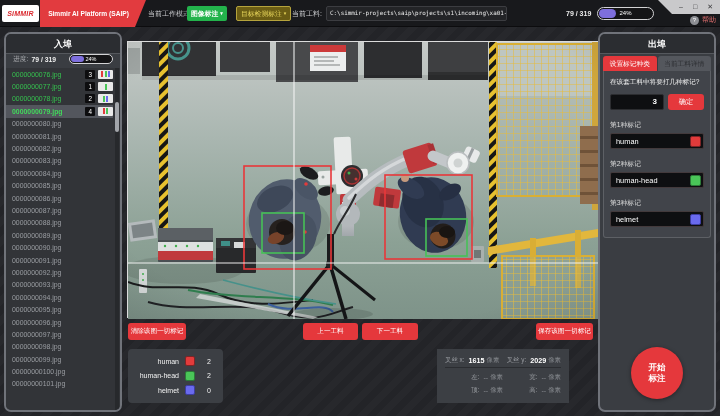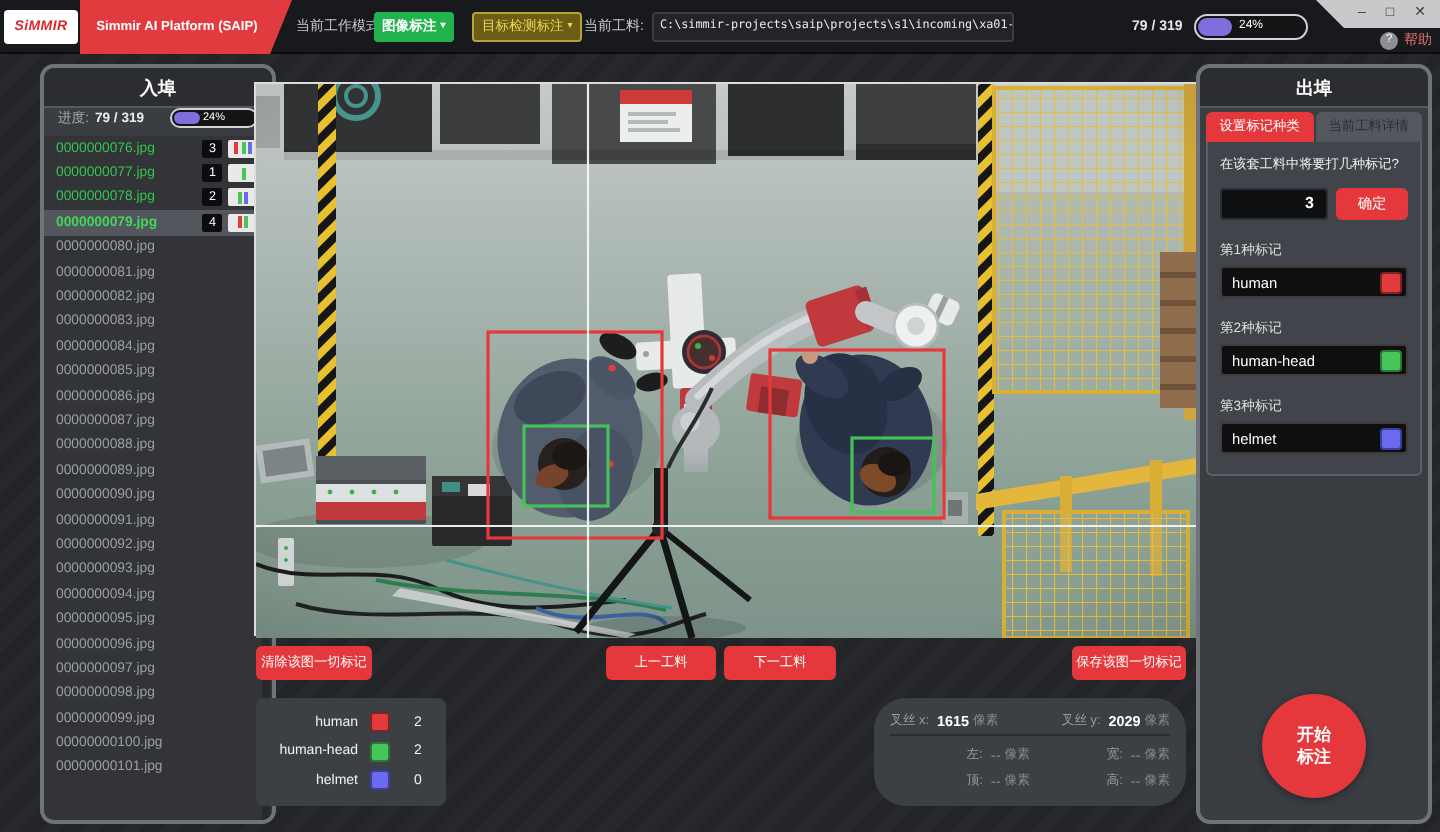--- a/index.html
+++ b/index.html
@@ -29,21 +29,21 @@
   .corner { position:absolute; left:646px; top:0; width:74px; height:14px; background:#c9c9cb;
     clip-path:polygon(12px 0,100% 0,100% 100%,26px 100%);
     display:flex; justify-content:flex-end; align-items:center; gap:10px; padding-right:7px; }
   .wg { font-size:7px; color:#3c3c3e; line-height:14px; cursor:pointer; }
   .help { position:absolute; right:4px; top:15px; display:flex; align-items:center; gap:3px; cursor:pointer; }
   .help .q { width:9px; height:9px; border-radius:50%; background:#8d8f94; color:#fff; font-size:6px; line-height:9px; text-align:center; }
   .help .t { font-size:7px; color:#e57070; }
 
   
   .panel { position:absolute; top:32px; width:118px; height:380px; background:#3a3d42; border:2px solid #70737a; border-radius:7px; overflow:hidden; display:flex; flex-direction:column; }
-  .panel-left { left:20px; } .panel-right { left:598px; }
+  .panel-left { left:4px; } .panel-right { left:598px; }
   .panel-hd { height:20px; background:#2b2d31; border-bottom:1px solid #55585d; color:#fff; font-weight:bold; font-size:9px; text-align:center; line-height:20px; flex:none; }
   .red-btn { background:#e5383c; color:#fff; border:none; border-radius:3px; font-size:7.2px; font-family:inherit; cursor:pointer; }
   .panel .big-btn { margin:6px 13px 5px; height:16px; flex:none; }
 
   .prog-row { display:flex; align-items:center; padding:0 7px 4px; gap:3px; flex:none; }
   .prog-row .pl { font-size:6.8px; color:#a9abaf; }
   .prog-row .pc { font-size:6.8px; color:#ededed; font-weight:bold; }
   .mini-pill { position:relative; width:44px; height:10px; background:#141416; border:1px solid #d3d3d5; border-radius:5px; margin-left:auto; }
   .mini-pill .fill { position:absolute; left:1px; top:1px; bottom:1px; width:13px; background:#7e6fdd; border-radius:4px; }
   .mini-pill .pct { position:absolute; inset:0; text-align:center; font-size:5.5px; color:#fff; line-height:8px; }
@@ -89,21 +89,21 @@
   .btn-prev  { left:303px; width:55px; }
   .btn-next  { left:362px; width:56px; }
   .btn-save  { left:536px; width:57px; }
 
   .legend { position:absolute; left:128px; top:349px; width:95px; height:54px; background:#3c3f44; border-radius:4px; padding:5px 7px; }
   .lg-row { display:flex; align-items:center; height:14.5px; }
   .lg-label { width:44px; text-align:right; font-size:7px; color:#f2f2f2; }
   .lg-swatch { width:10px; height:10px; border-radius:2px; margin-left:6px; flex:none; }
   .lg-count { font-size:7px; color:#f2f2f2; margin-left:12px; }
 
-  .info { position:absolute; left:437px; top:349px; width:156px; height:54px; background:#3c3f44; border-radius:16px; padding:4px 8px 3px; font-size:6.4px; }
+  .info { position:absolute; left:437px; top:349px; width:132px; height:54px; background:#3c3f44; border-radius:0; padding:4px 8px 3px; font-size:6.4px; }
   .info-row { display:flex; align-items:center; height:13px; }
   .info-row.first { border-bottom:1px solid rgba(0,0,0,.28); margin-bottom:3px; height:15px; }
   .ilabel { color:#9a9da2; }
   .ival { color:#fff; font-weight:bold; font-size:7.2px; margin:0 2px 0 4px; }
   .ival.empty { color:#8c8f94; font-weight:normal; }
   .iunit { color:#85888d; }
   .icell { display:flex; align-items:center; flex:1; justify-content:flex-end; }
 </style>
 </head>
 <body>

